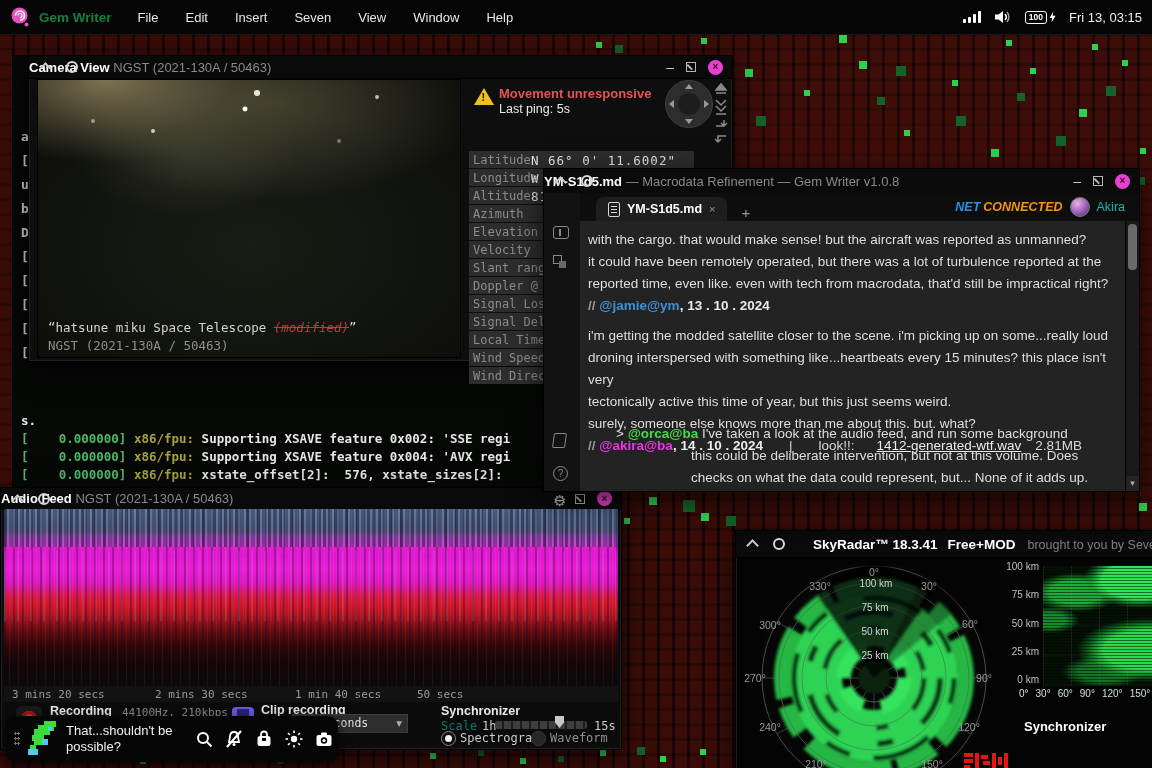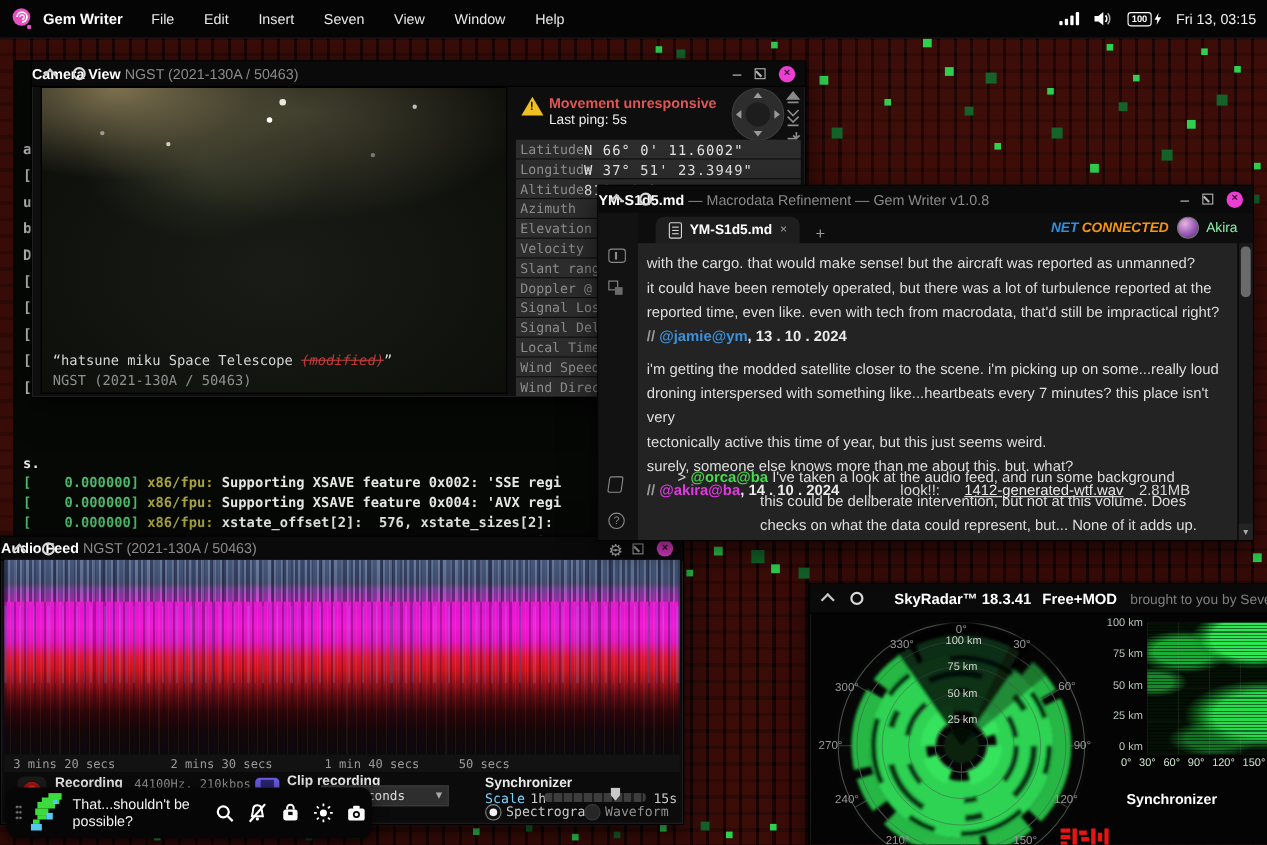--- a/index.html
+++ b/index.html
@@ -12,21 +12,21 @@
       repeating-linear-gradient(0deg, rgba(60,12,8,.5) 0 12px, rgba(0,0,0,.42) 12px 15px);}
   .mono{font-family:"DejaVu Sans Mono",monospace;}
   .pre{white-space:pre;}
   
   .glx{position:absolute;left:0;top:0;width:2px;height:2px;background:transparent;}
   .glx1{box-shadow:598px 44px 0 2px #2ed04e,703px 40px 0 2px #2ed04e,842px 38px 0 3px #2ed04e,1008px 42px 0 2px #2ed04e,1094px 46px 0 2px #2ed04e,748px 72px 0 3px #2ed04e,806px 92px 0 2px #2ed04e,862px 64px 0 3px #2ed04e,906px 132px 0 2px #2ed04e,954px 82px 0 2px #2ed04e,994px 152px 0 3px #2ed04e,1032px 70px 0 2px #2ed04e,1082px 112px 0 3px #2ed04e,1124px 62px 0 2px #2ed04e,1142px 150px 0 2px #2ed04e,642px 262px 0 2px #2ed04e,702px 302px 0 3px #2ed04e,662px 352px 0 2px #2ed04e,632px 402px 0 2px #2ed04e,692px 432px 0 3px #2ed04e,722px 470px 0 3px #2ed04e,652px 500px 0 3px #2ed04e,704px 516px 0 3px #2ed04e,626px 520px 0 2px #2ed04e,62px 756px 0 2px #2ed04e,142px 760px 0 2px #2ed04e,232px 753px 0 2px #2ed04e,322px 758px 0 2px #2ed04e,432px 755px 0 2px #2ed04e,522px 760px 0 2px #2ed04e,602px 752px 0 2px #2ed04e,662px 758px 0 2px #2ed04e,702px 751px 0 2px #2ed04e,1142px 506px 0 3px #2ed04e;}
   .glx2{box-shadow:618px 48px 0 3px #14632a,760px 120px 0 4px #14632a,900px 70px 0 4px #14632a,1060px 140px 0 4px #14632a,1110px 90px 0 4px #14632a,670px 290px 0 4px #14632a,640px 460px 0 4px #14632a,716px 380px 0 3px #14632a,688px 505px 0 5px #14632a,730px 520px 0 4px #14632a,960px 120px 0 4px #14632a,880px 100px 0 3px #14632a,1020px 96px 0 3px #14632a,1140px 180px 0 3px #14632a,100px 752px 0 2px #14632a,280px 760px 0 2px #14632a,480px 752px 0 2px #14632a,560px 758px 0 2px #14632a,640px 750px 0 3px #14632a;}
   
   #menubar{position:absolute;left:0;top:0;width:1152px;height:34px;background:#050505;
     border-bottom:1px solid #181818;display:flex;align-items:center;z-index:50;}
-  #menubar .appname{font-weight:bold;font-size:13.5px;margin-left:8px;color:#ffffff;}
+  #menubar .appname{font-weight:bold;font-size:13.5px;margin-left:8px;color:#15803d;}
   #menubar .menus{display:flex;gap:27px;margin-left:26px;font-size:13px;color:#e8e8e8;}
   #menubar .mright{margin-left:auto;display:flex;align-items:center;gap:13px;padding-right:10px;}
   .sigbars{display:flex;align-items:flex-end;gap:2px;}
   .sigbars i{display:block;width:3px;background:#fff;border-radius:1px;}
   .battery{display:flex;align-items:center;gap:2px;}
   .battery .shell{border:1.5px solid #fff;border-radius:3px;padding:0 3px;font-size:8.5px;font-weight:bold;color:#fff;line-height:11px;}
   .bolt{width:7px;height:11px;background:#fff;clip-path:polygon(62% 0,8% 58%,45% 58%,35% 100%,95% 38%,52% 38%);}
   #clock{font-size:13px;color:#f0f0f0;}
   
   .win{position:absolute;background:#101010;border:1px solid #000;
@@ -71,21 +71,21 @@
   #joystick{position:absolute;left:636px;top:24px;width:46px;height:46px;border-radius:50%;background:#2d2d2d;border:1px solid #3e3e3e;}
   #joystick .knob{position:absolute;left:12px;top:12px;width:22px;height:22px;border-radius:50%;background:#1d1d1d;}
   .jarr{position:absolute;width:0;height:0;}
   .jarr.n{left:19px;top:3px;border-left:4px solid transparent;border-right:4px solid transparent;border-bottom:5px solid #9a9a9a;}
   .jarr.s{left:19px;bottom:3px;border-left:4px solid transparent;border-right:4px solid transparent;border-top:5px solid #9a9a9a;}
   .jarr.w{left:3px;top:19px;border-top:4px solid transparent;border-bottom:4px solid transparent;border-right:5px solid #9a9a9a;}
   .jarr.e{right:3px;top:19px;border-top:4px solid transparent;border-bottom:4px solid transparent;border-left:5px solid #9a9a9a;}
   #cam-mini{position:absolute;left:684px;top:26px;}
   
   #telemetry{position:absolute;left:440px;top:71px;width:259px;}
-  .trow{position:absolute;left:0;width:259px;height:17px;background:#2d2d2d;overflow:hidden;}
+  .trow{position:absolute;left:0;width:225px;height:17px;background:#2d2d2d;overflow:hidden;margin-top:24px;}
   .tlab{position:absolute;left:4px;top:1.5px;font-size:12px;color:#8c8c8c;white-space:pre;}
   .tval{position:absolute;left:62px;top:1.5px;font-size:12.5px;letter-spacing:1px;color:#e2e2e2;white-space:pre;}
   
   #editor{left:543px;top:168px;width:595px;height:322px;z-index:4;background:#141414;}
   #editor .tbar{height:24px;}
   #ed-side{position:absolute;left:0;top:24px;width:36px;bottom:0;background:#121212;border-right:1px solid #000;}
   .side-ic{position:absolute;left:9px;color:#8a8a8a;}
   .ic-panel{width:14px;height:11px;border:1.5px solid #8a8a8a;border-radius:3px;}
   .ic-panel::after{content:"";position:absolute;left:5px;top:2px;width:1.5px;height:7px;background:#8a8a8a;}
   .ic-blocks{width:7px;height:7px;border:1.5px solid #8a8a8a;}
@@ -98,21 +98,21 @@
   .doc-ic{width:10px;height:13px;border:1.5px solid #d8d8d8;border-radius:2px;position:relative;}
   .doc-ic::after{content:"";position:absolute;left:2px;top:3px;width:6px;height:1px;background:#d8d8d8;box-shadow:0 3px 0 #d8d8d8,0 6px 0 #d8d8d8;}
   #ed-tab b{font-size:12.5px;color:#fff;}
   .tab-x{color:#9a9a9a;font-size:11px;}
   .tab-plus{color:#9a9a9a;font-size:15px;margin-left:14px;}
   #ed-status{margin-left:auto;display:flex;align-items:center;gap:7px;padding-right:14px;padding-bottom:4px;}
   .net1{font-style:italic;font-weight:bold;font-size:12.5px;color:#2f8fdf;}
   .net2{font-style:italic;font-weight:bold;font-size:12.5px;color:#f59510;margin-left:-4px;}
   .avatar{width:18px;height:18px;border-radius:50%;border:1px solid #777;
     background:radial-gradient(circle at 35% 30%, #e8b4e0, #9a5ab8 55%, #4a2a68);}
-  .uname{font-size:12.5px;color:#86efac;}
+  .uname{font-size:12.5px;color:#14b8a6;}
   #ed-content{position:absolute;left:36px;top:52px;right:13px;bottom:0;background:#232323;font-size:13.5px;line-height:22px;color:#dedede;overflow:hidden;}
   .para{position:absolute;left:8px;right:6px;}
   .sig-slash{color:#9a9a9a;font-weight:bold;}
   .h-jamie{color:#3f8fd6;font-weight:bold;}
   .h-akira{color:#e23ae2;font-weight:bold;}
   .h-orca{color:#46d94a;font-weight:bold;}
   .sig-date{color:#eaeaea;font-weight:bold;}
   .sig-sep{color:#d8d8d8;margin-left:26px;}
   .sig-look{color:#d8d8d8;margin-left:26px;}
   .sig-file{color:#eaeaea;text-decoration:underline;margin-left:22px;}
@@ -336,21 +336,21 @@
     <div id="aud-ctrl">
       <div class="rec-btn"></div>
       <span class="sec-label" style="left:46px;top:2px">Recording</span>
       <span class="sec-sub mono pre" style="left:118px;top:4px">44100Hz, 210kbps</span>
       <span class="sec-sub mono pre" style="left:46px;top:18px">Recorded:  01:15:19</span>
       <div class="floppy"></div>
       <span class="sec-label" style="left:257px;top:1px">Clip recording</span>
       <span class="sec-sub mono" style="left:257px;top:17px;font-size:11.5px">Length</span>
       <div id="len-dd" style="top:12px"><span class="mono">30 seconds</span><span class="caret">▾</span></div>
       <span class="sec-label" style="left:437px;top:2px">Synchronizer</span>
-      <span class="sec-sub mono" style="left:437px;top:17px;font-size:12px;color:#7dd3fc">Scale</span>
+      <span class="sec-sub mono" style="left:437px;top:17px;font-size:12px;color:#0f766e">Scale</span>
       <span class="sec-sub mono" style="left:478px;top:17px;font-size:12px;color:#c9c9c9">1h</span>
       <span class="sec-sub mono" style="left:590px;top:17px;font-size:12px;color:#c9c9c9">15s</span>
       <div class="radio on" style="left:437px;top:29px"></div>
       <span class="radio-lab" style="left:456px;top:29px">Spectrogram</span>
       <div class="radio off" style="left:527px;top:29px"></div>
       <span class="radio-lab" style="left:546px;top:29px;color:#8f8f8f">Waveform</span>
 
     </div>
     <div id="viz-track"></div>
     <div id="viz-handle"></div>
@@ -392,21 +392,21 @@
     </div>
     <div id="ed-content">
       <div class="para" style="top:8px">
         <div>with the cargo. that would make sense! but the aircraft was reported as unmanned?</div>
         <div>it could have been remotely operated, but there was a lot of turbulence reported at the</div>
         <div>reported time, even like. even with tech from macrodata, that'd still be impractical right?</div>
         <div><span class="sig-slash">// </span><span class="h-jamie">@jamie@ym</span><span class="sig-date">, 13 . 10 . 2024</span></div>
       </div>
       <div class="para" style="top:104px">
         <div>i'm getting the modded satellite closer to the scene. i'm picking up on some...really loud</div>
-        <div>droning interspersed with something like...heartbeats every 7 minutes? this place isn't very</div>
+        <div>droning interspersed with something like...heartbeats every 15 minutes? this place isn't very</div>
         <div>tectonically active this time of year, but this just seems weird.</div>
         <div>surely, someone else knows more than me about this. but. what?</div>
         <div><span class="sig-slash">// </span><span class="h-akira">@akira@ba</span><span class="sig-date">, 14 . 10 . 2024</span><span class="sig-sep">|</span><span class="sig-look">look!!:</span><span class="sig-file">1412-generated-wtf.wav</span><span class="sig-size">2.81MB</span></div>
       </div>
       <div class="para" style="top:202px">
         <div><span class="reply-arrow">&gt;</span> <span class="h-orca">@orca@ba</span> <span>I've taken a look at the audio feed, and run some background</span></div>
         <div class="reply-cont">this could be deliberate intervention, but not at this volume. Does</div>
         <div class="reply-cont">checks on what the data could represent, but... None of it adds up.</div>
       </div>
     </div>

